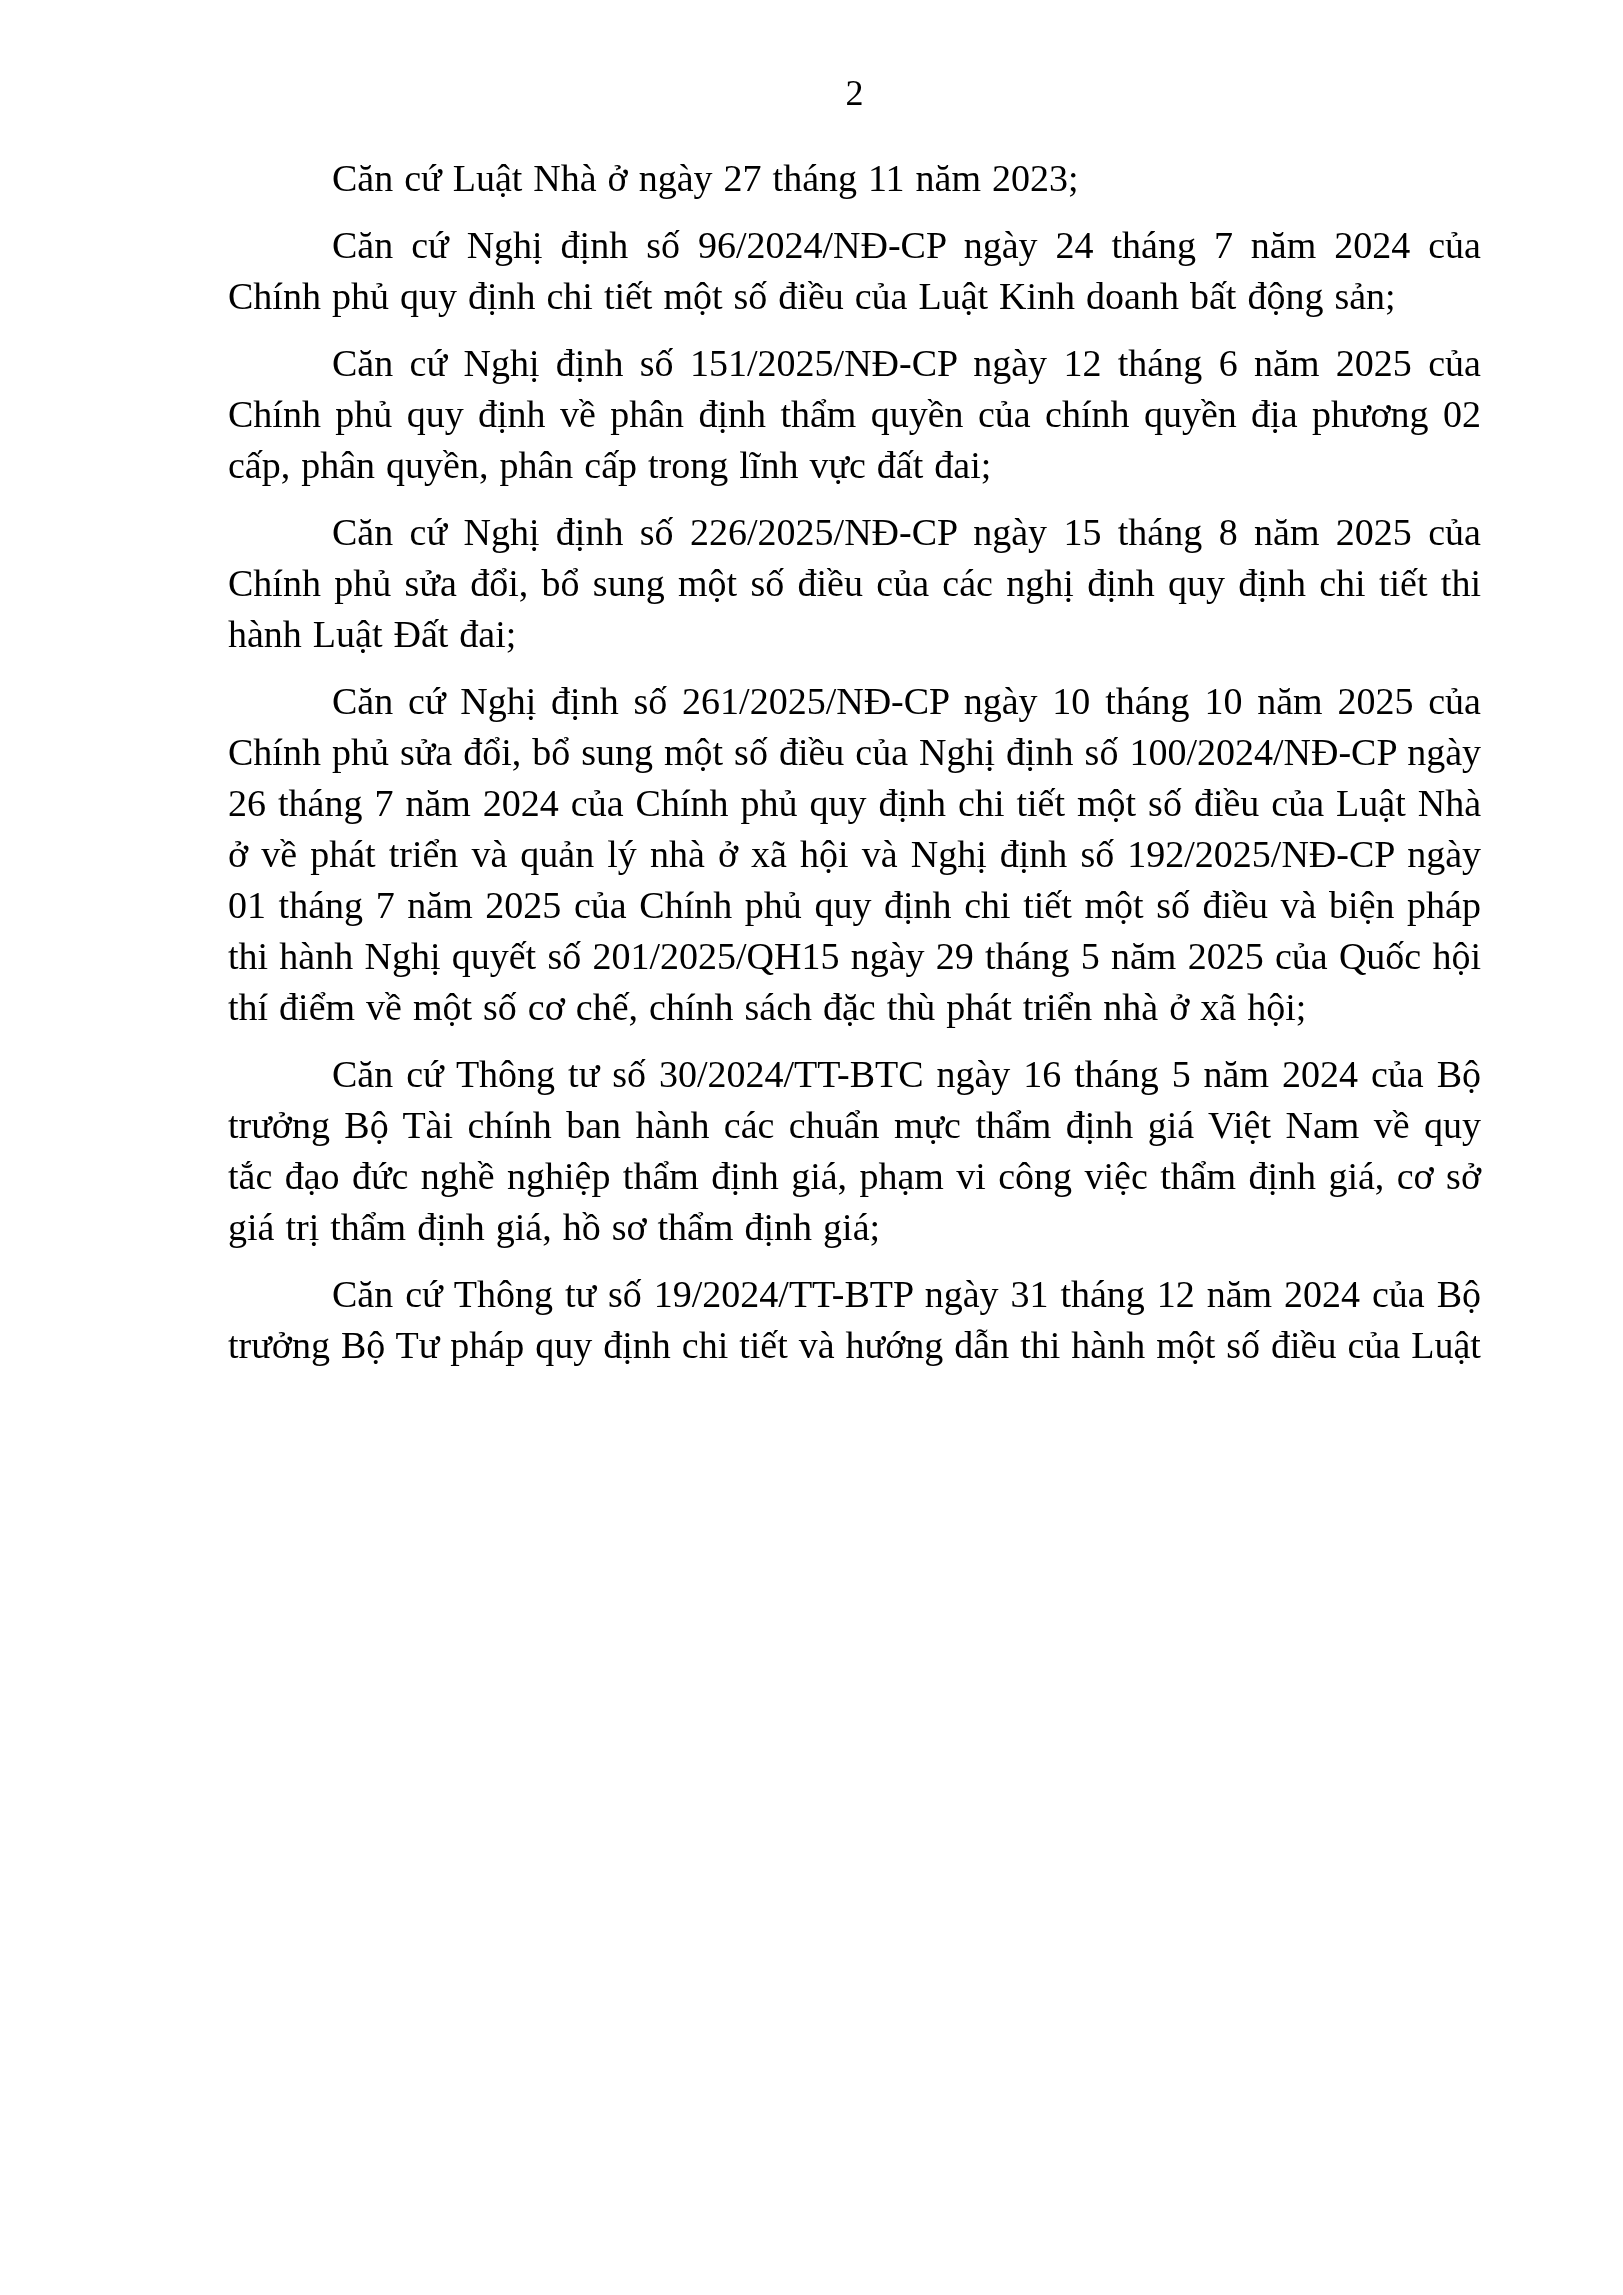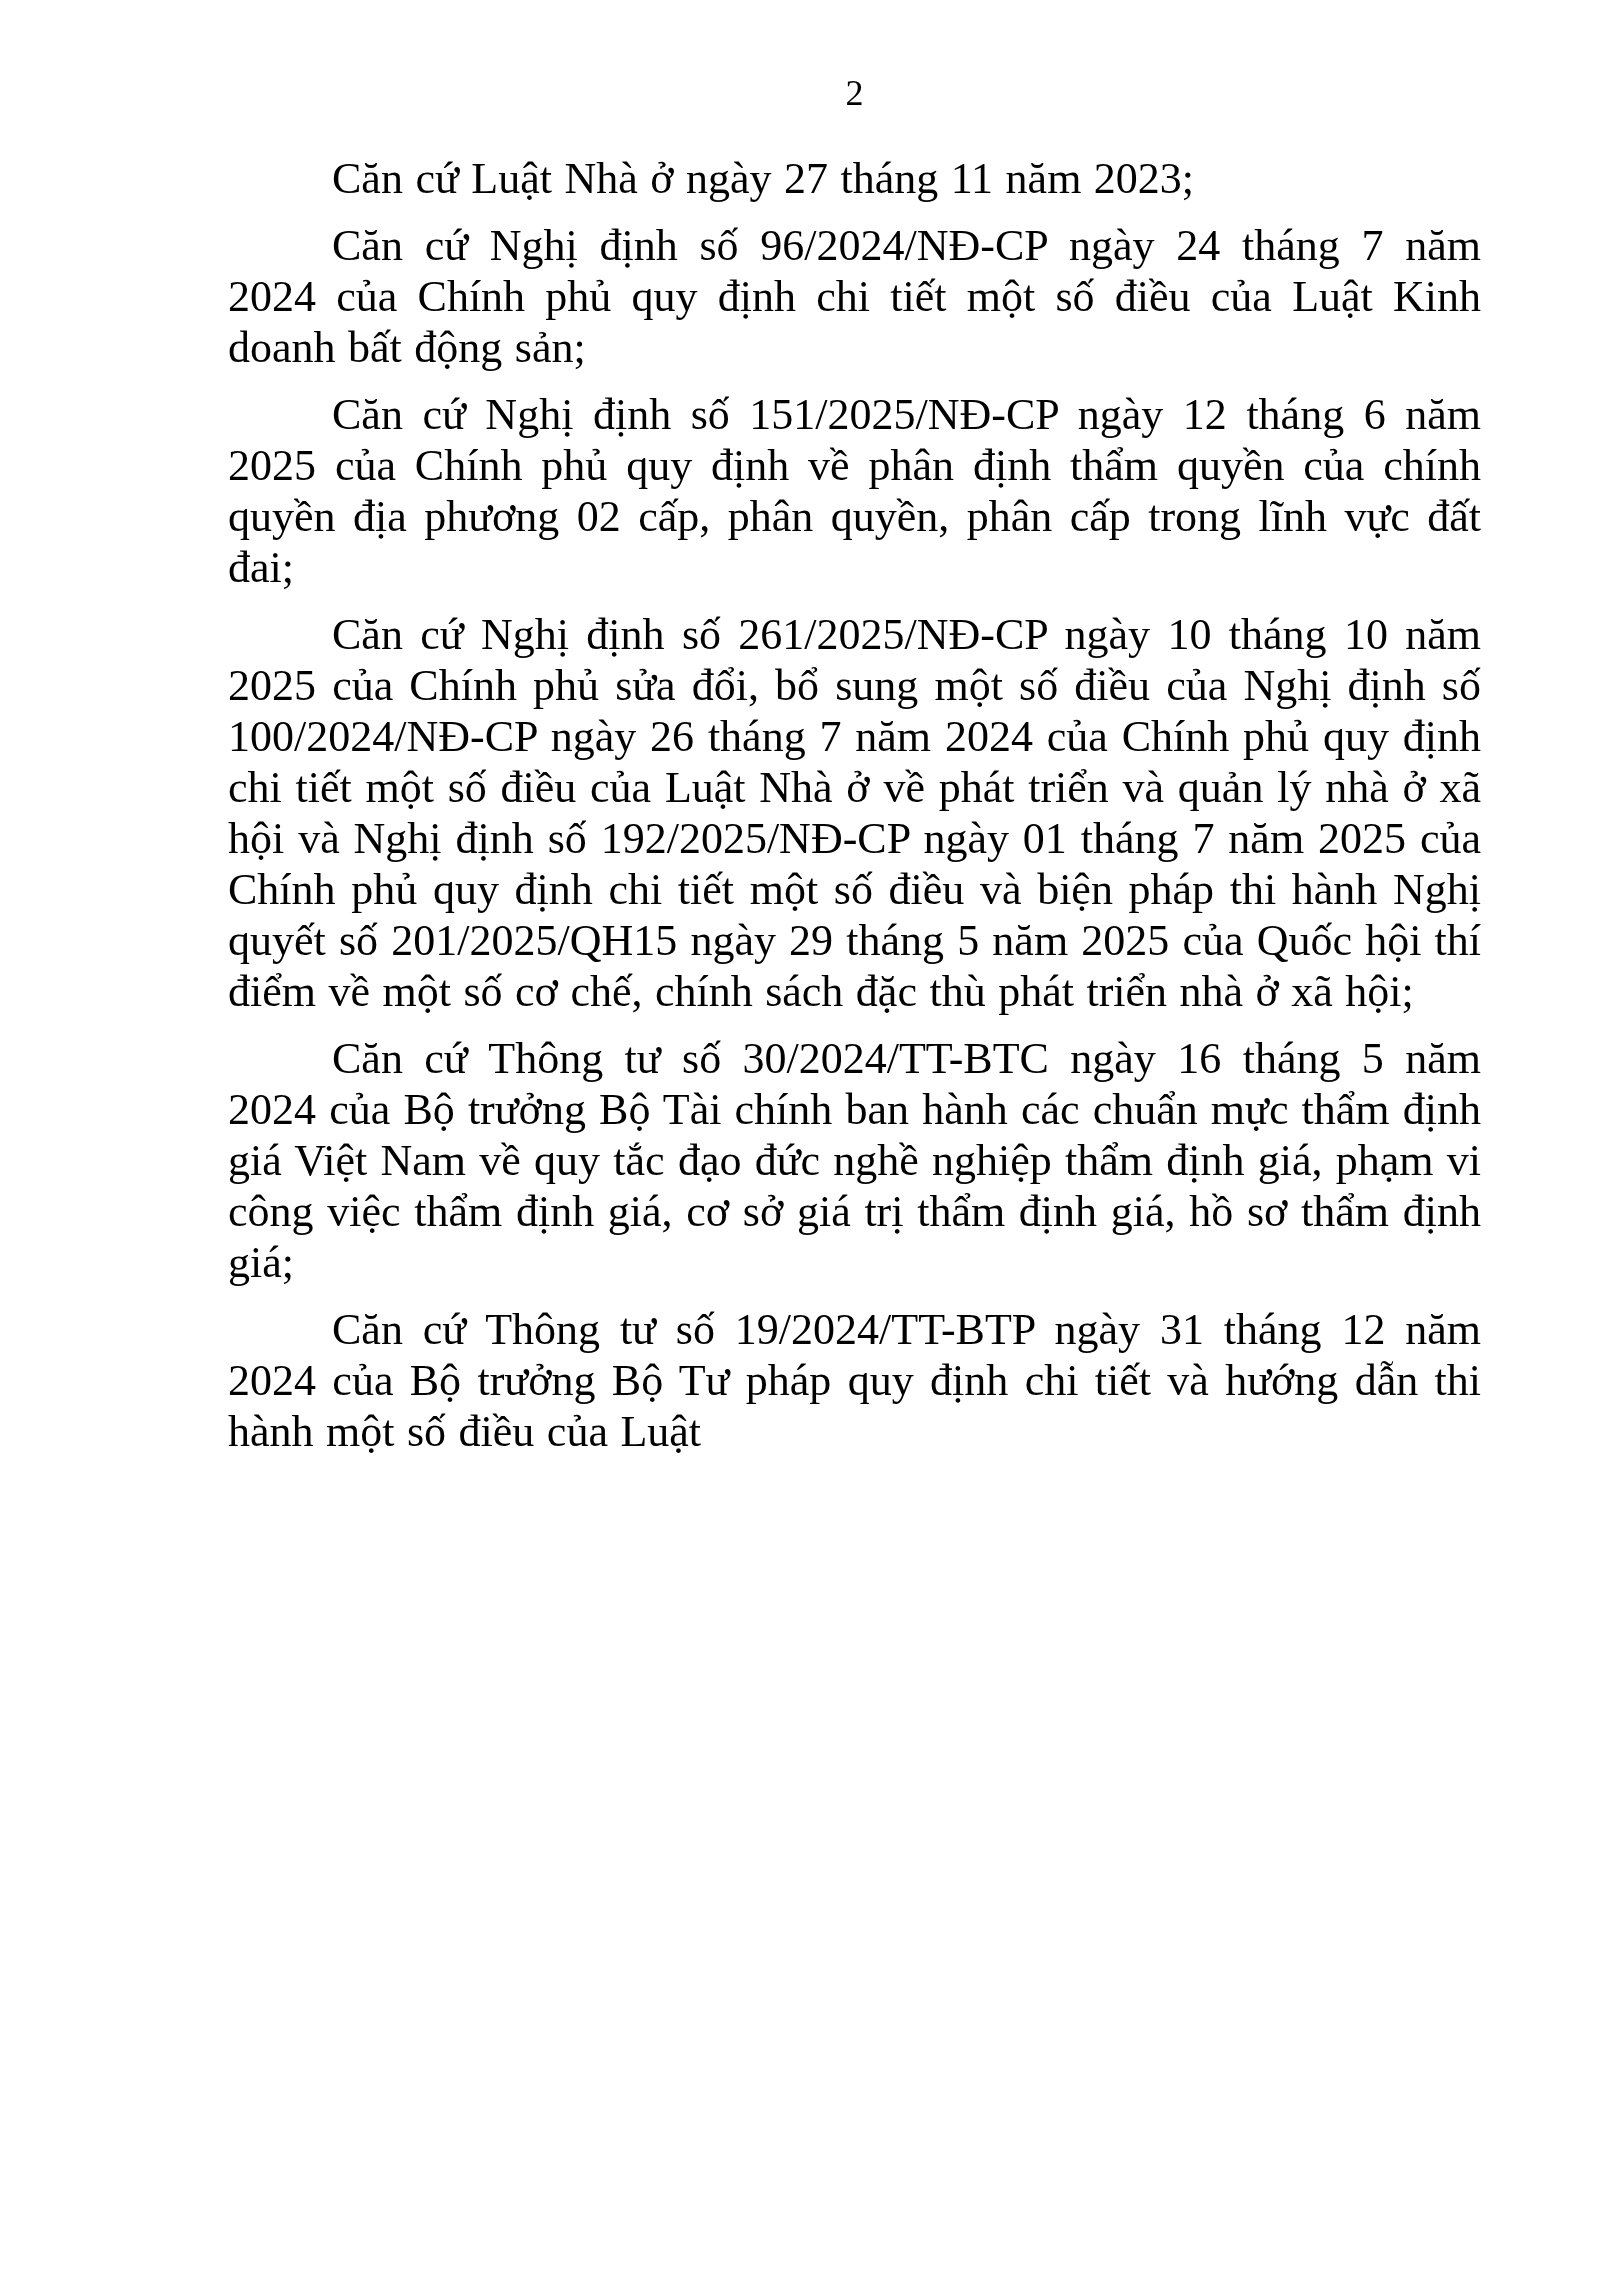--- a/index.html
+++ b/index.html
@@ -27,38 +27,39 @@
     width: 1253px;
     text-align: center;
     font-size: 36px;
     line-height: 1;
   }
   .body-text {
     position: absolute;
     top: 153px;
     left: 228px;
     width: 1253px;
-    font-size: 44px;
+    font-size: 38px;
     line-height: 51px;
     text-align: justify;
     text-justify: inter-word;
   }
   .para {
     margin: 0 0 16px 0;
     text-indent: 104px;
     word-spacing: 1.5px;
   }
 </style>
 </head>
 <body>
 
 <div class="page">
   <div class="page-number">2</div>
   <div class="body-text" id="paragraph-container">
       <p class="para">Căn cứ Luật Nhà ở ngày 27 tháng 11 năm 2023;</p>
       <p class="para">Căn cứ Nghị định số 96/2024/NĐ-CP ngày 24 tháng 7 năm 2024 của Chính phủ quy định chi tiết một số điều của Luật Kinh doanh bất động sản;</p>
       <p class="para">Căn cứ Nghị định số 151/2025/NĐ-CP ngày 12 tháng 6 năm 2025 của Chính phủ quy định về phân định thẩm quyền của chính quyền địa phương 02 cấp, phân quyền, phân cấp trong lĩnh vực đất đai;</p>
+      <p class="para">Căn cứ Nghị định số 226/2025/NĐ-CP ngày 15 tháng 8 năm 2025 của Chính phủ sửa đổi, bổ sung một số điều của các nghị định quy định chi tiết thi hành Luật Đất đai;</p>
       <p class="para">Căn cứ Nghị định số 261/2025/NĐ-CP ngày 10 tháng 10 năm 2025 của Chính phủ sửa đổi, bổ sung một số điều của Nghị định số 100/2024/NĐ-CP ngày 26 tháng 7 năm 2024 của Chính phủ quy định chi tiết một số điều của Luật Nhà ở về phát triển và quản lý nhà ở xã hội và Nghị định số 192/2025/NĐ-CP ngày 01 tháng 7 năm 2025 của Chính phủ quy định chi tiết một số điều và biện pháp thi hành Nghị quyết số 201/2025/QH15 ngày 29 tháng 5 năm 2025 của Quốc hội thí điểm về một số cơ chế, chính sách đặc thù phát triển nhà ở xã hội;</p>
       <p class="para">Căn cứ Thông tư số 30/2024/TT-BTC ngày 16 tháng 5 năm 2024 của Bộ trưởng Bộ Tài chính ban hành các chuẩn mực thẩm định giá Việt Nam về quy tắc đạo đức nghề nghiệp thẩm định giá, phạm vi công việc thẩm định giá, cơ sở giá trị thẩm định giá, hồ sơ thẩm định giá;</p>
       <p class="para">Căn cứ Thông tư số 19/2024/TT-BTP ngày 31 tháng 12 năm 2024 của Bộ trưởng Bộ Tư pháp quy định chi tiết và hướng dẫn thi hành một số điều của Luật</p>
     </div>
 </div>
 
 
 </body></html>

